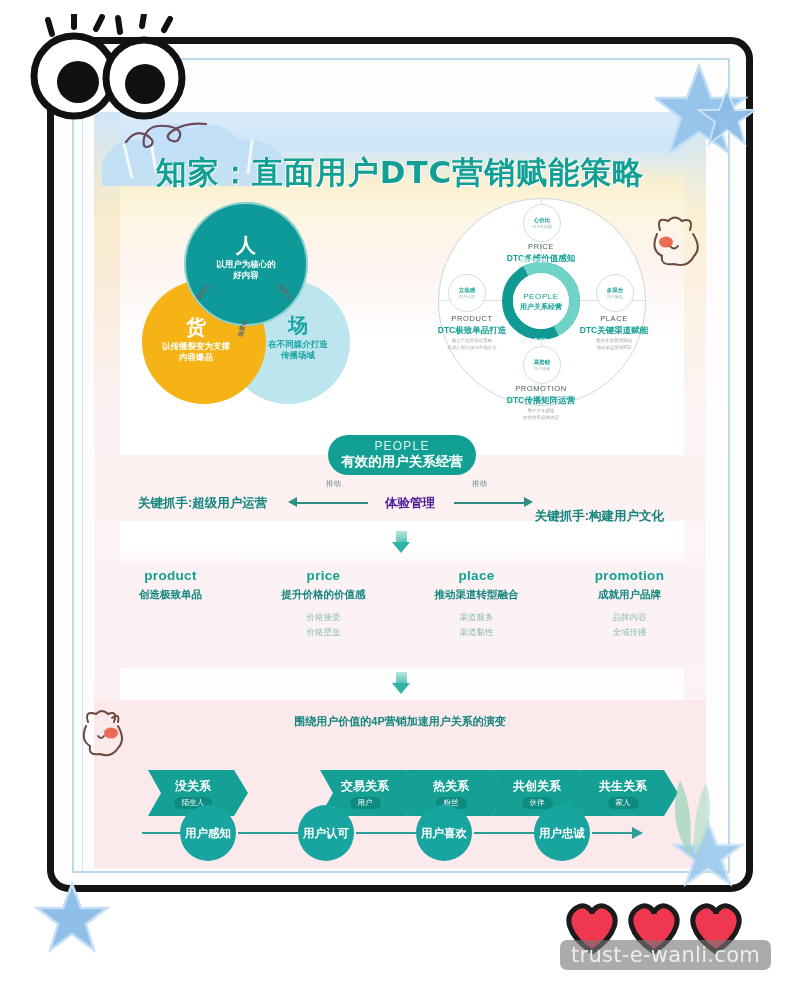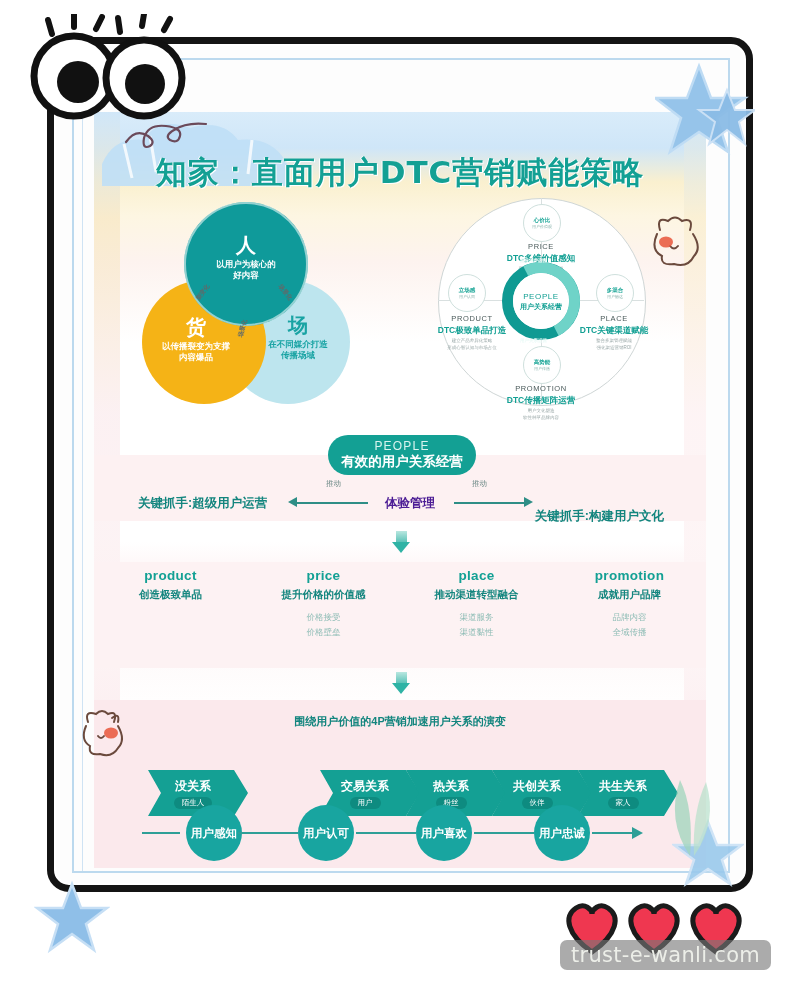--- a/index.html
+++ b/index.html
@@ -402,21 +402,21 @@
     <div class="chev-p">伙伴</div>
   </div>
   <div class="chev" style="left:430px;">
     <div class="chev-t">共生关系</div>
     <div class="chev-p">家人</div>
   </div>
 </div>
 
 <div id="timeline">
   <div class="tl-line" style="left:2px;width:38px;"></div>
-  <div class="tl-circle" style="left:46px;">用户感知</div>
+  <div class="tl-circle" style="left:40px;">用户感知</div>
   <div class="tl-line" style="left:98px;width:60px;"></div>
   <div class="tl-circle" style="left:158px;">用户认可</div>
   <div class="tl-line" style="left:216px;width:60px;"></div>
   <div class="tl-circle" style="left:276px;">用户喜欢</div>
   <div class="tl-line" style="left:334px;width:60px;"></div>
   <div class="tl-circle" style="left:394px;">用户忠诚</div>
   <div class="tl-line" style="left:452px;width:40px;"></div>
   <div id="tl-arrow" style="left:492px;"></div>
 </div>
 

